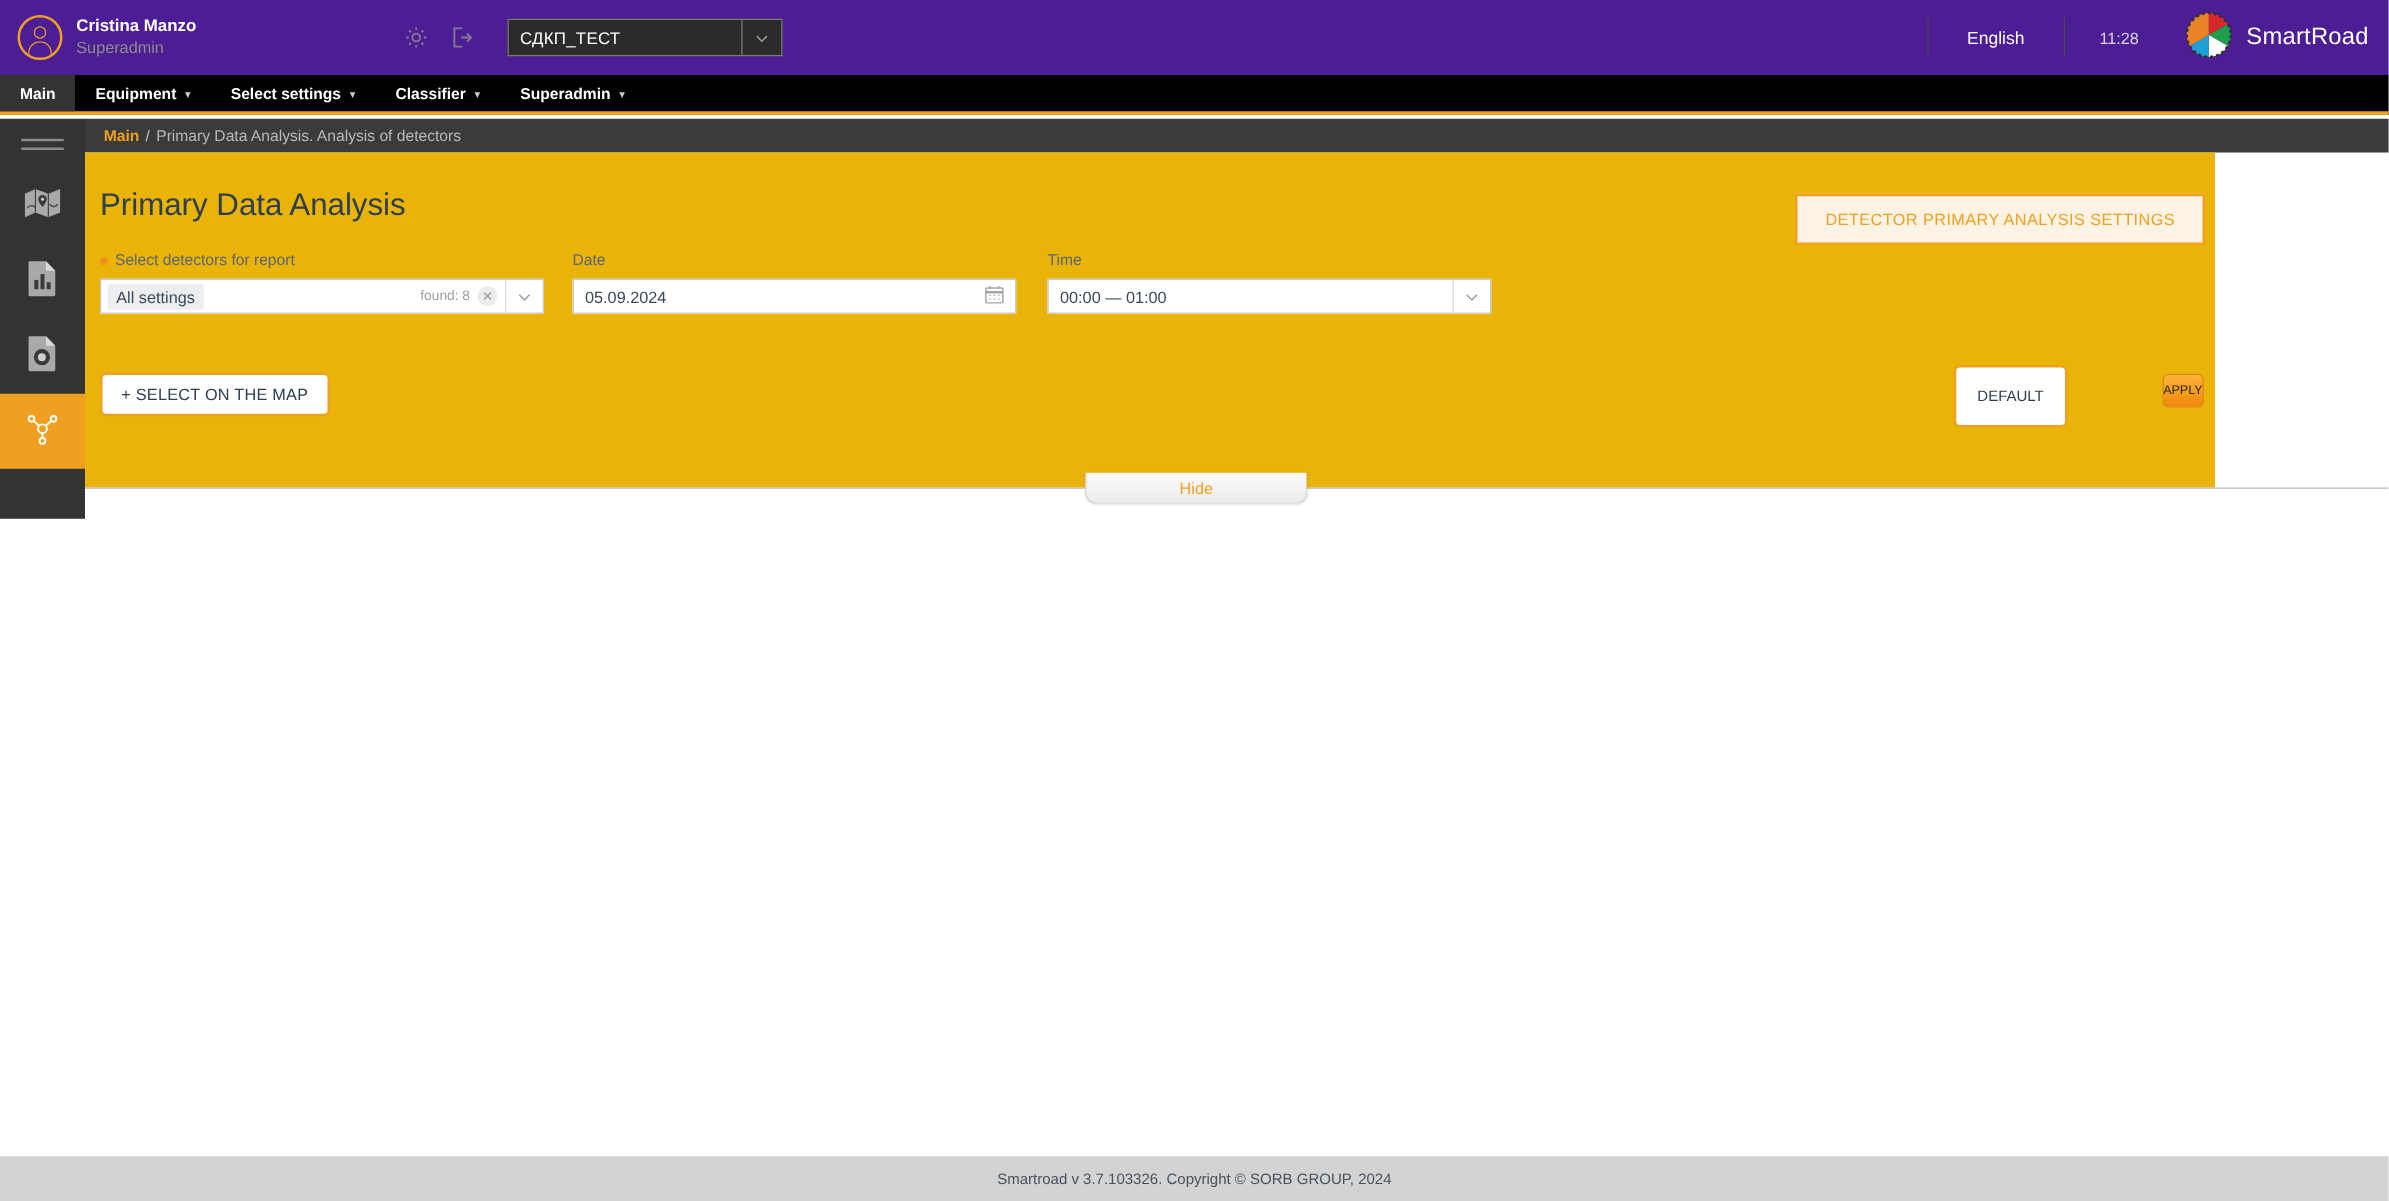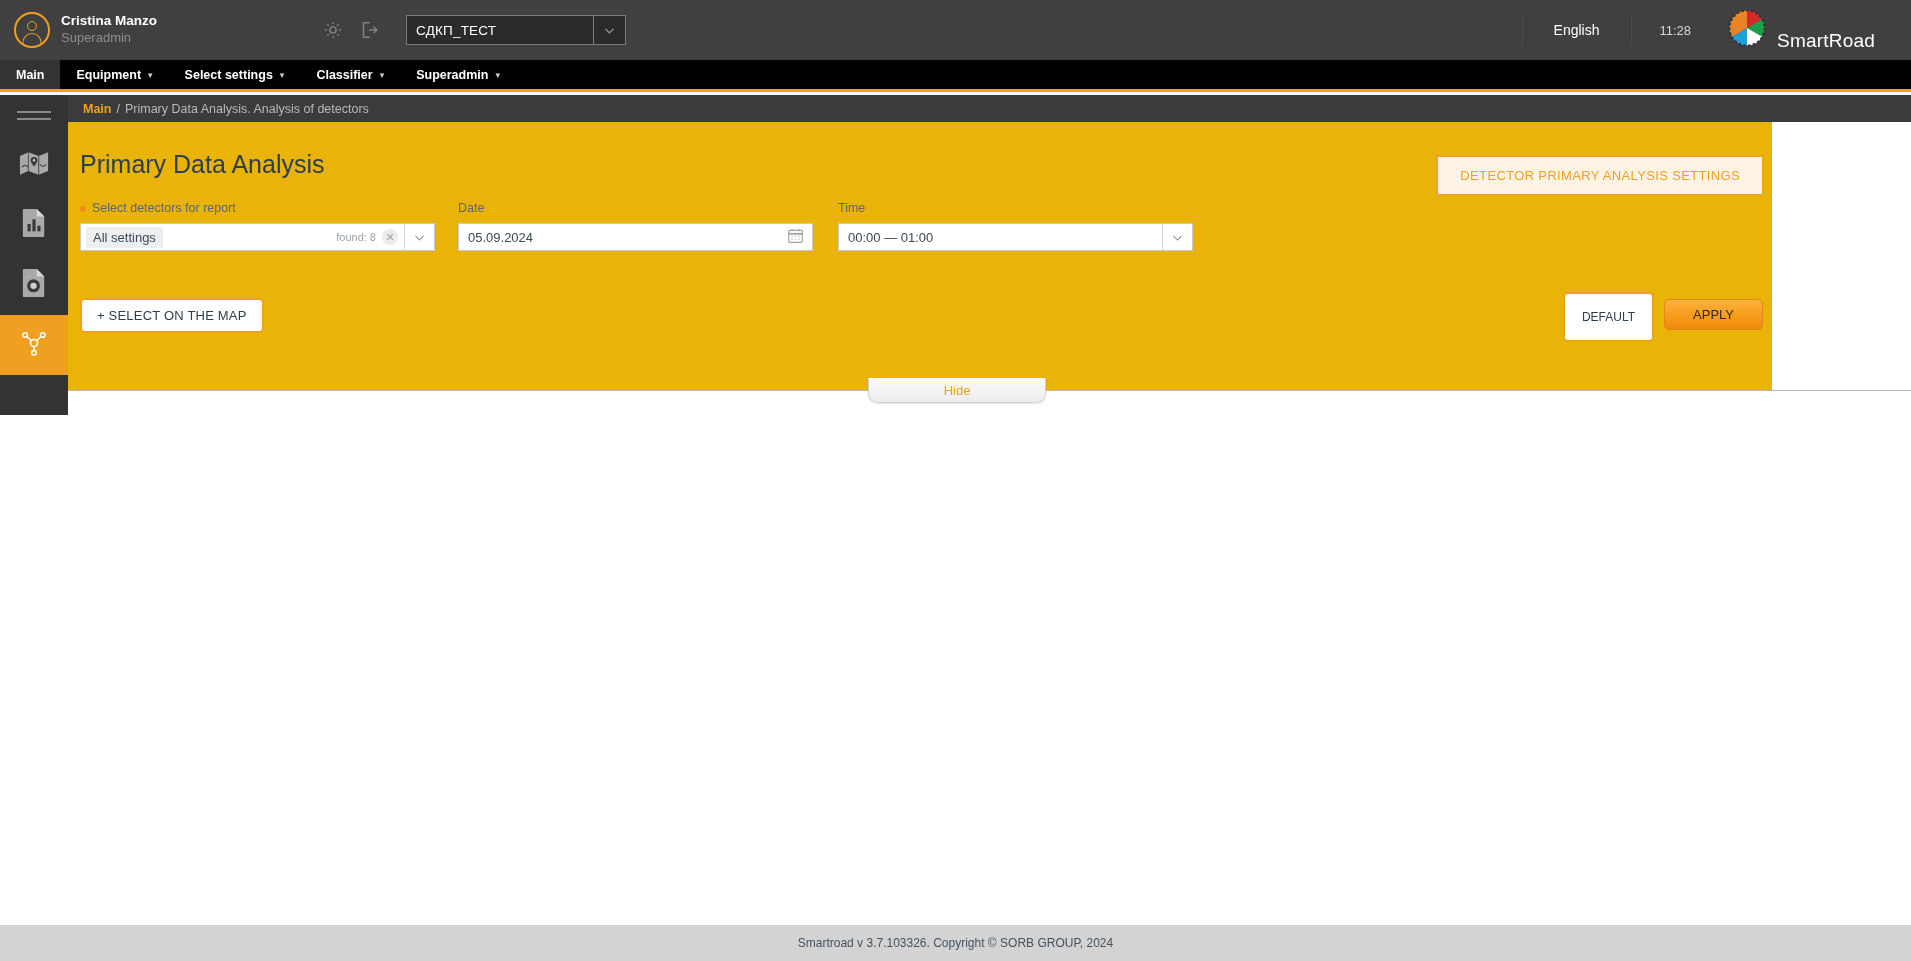--- a/index.html
+++ b/index.html
@@ -7,21 +7,21 @@
     width: 1911px; height: 961px;
     font-family: "Liberation Sans", sans-serif;
     background: #ffffff;
     overflow: hidden;
   }
   .app { position: relative; width: 1911px; height: 961px; background:#fff; }
 
   
   .topbar {
     position:absolute; top:0; left:0; width:1911px; height:60px;
-    background:#404040; display:flex; align-items:center;
+    background:#4c1d95; display:flex; align-items:center;
   }
   .user-block { display:flex; align-items:center; padding-left:14px; width:300px; }
   .avatar {
     width:36px; height:36px; border-radius:50%;
     border:2px solid #f0a020; position:relative; flex:0 0 auto;
   }
   .avatar .head { position:absolute; top:7px; left:50%; transform:translateX(-50%);
     width:10px; height:10px; border:1.6px solid #f0a020; border-radius:50%; }
   .avatar .body { position:absolute; bottom:1px; left:50%; transform:translateX(-50%);
     width:19px; height:12px; border:1.6px solid #f0a020; border-bottom:none;
@@ -42,21 +42,21 @@
   .project-select .ps-val { flex:1; padding-left:9px; letter-spacing:.2px; }
   .project-select .ps-arrow {
     width:32px; height:100%; border-left:1px solid #7b7b7b;
     display:flex; align-items:center; justify-content:center;
   }
 
   .hdr-right { margin-left:auto; display:flex; align-items:center; height:100%; }
   .hdr-div { width:1px; height:32px; background:#4a4a4a; }
   .lang { color:#ffffff; font-size:14px; padding:0 31px; cursor:pointer; }
   .clock { color:#d6d6d6; font-size:13px; padding:0 28px; }
-  .brand { display:flex; align-items:flex-end; padding-right:36px; padding-left:8px;}
+  .brand { display:flex; align-items:center; padding-right:16px; padding-left:8px;}
   .brand-name { color:#ffffff; font-size:19px; margin-left:10px; letter-spacing:.2px; }
 
   
   .navbar {
     position:absolute; top:60px; left:0; width:1911px; height:32px;
     background:#000000; display:flex; align-items:stretch;
     border-bottom:3px solid #f0a020;
   }
   .nav-item {
     display:flex; align-items:center; padding:0 16px;
@@ -151,21 +151,21 @@
   }
   .btn-default {
     position:absolute; top:170px; right:118px;
     border:2px solid #f0a020; border-radius:5px; background:#fff;
     color:#2c3e50; font-size:12px; padding:16px 17px; cursor:pointer;
   }
   .btn-apply {
     position:absolute; top:177px; right:9px;
     border:1px solid #e0861a; border-radius:5px;
     background:linear-gradient(180deg,#fcb23c 0%,#f79c1c 55%,#f0890c 100%);
-    color:#2a2a2a; font-size:13px; padding:7px 28px; cursor:pointer;
+    color:#2a2a2a; font-size:10px; padding:7px 0; cursor:pointer;
   }
 
   
   .divider {
     position:absolute; top:390px; left:68px; width:1843px; height:1px;
     background:#b9b9b9;
   }
   .hide-tab {
     position:absolute; top:378px; left:868px; width:178px; height:25px;
     background:linear-gradient(180deg,#fbfbfb 0%,#ececec 100%);

